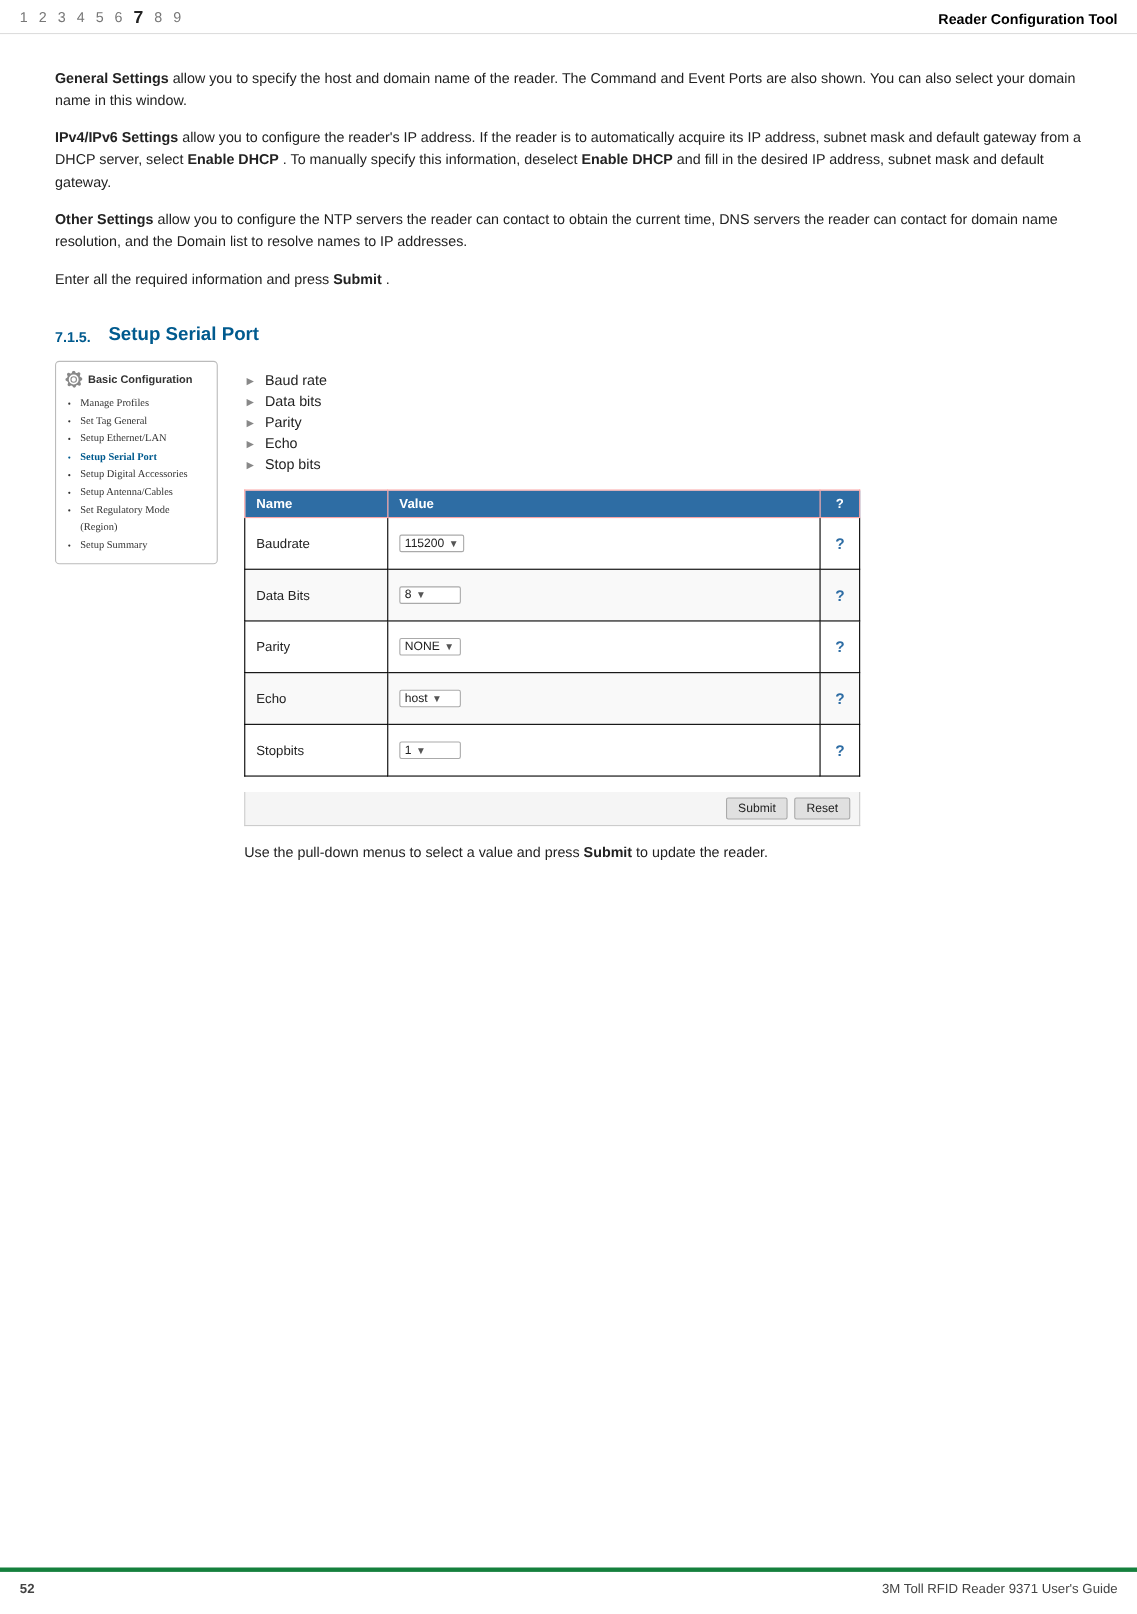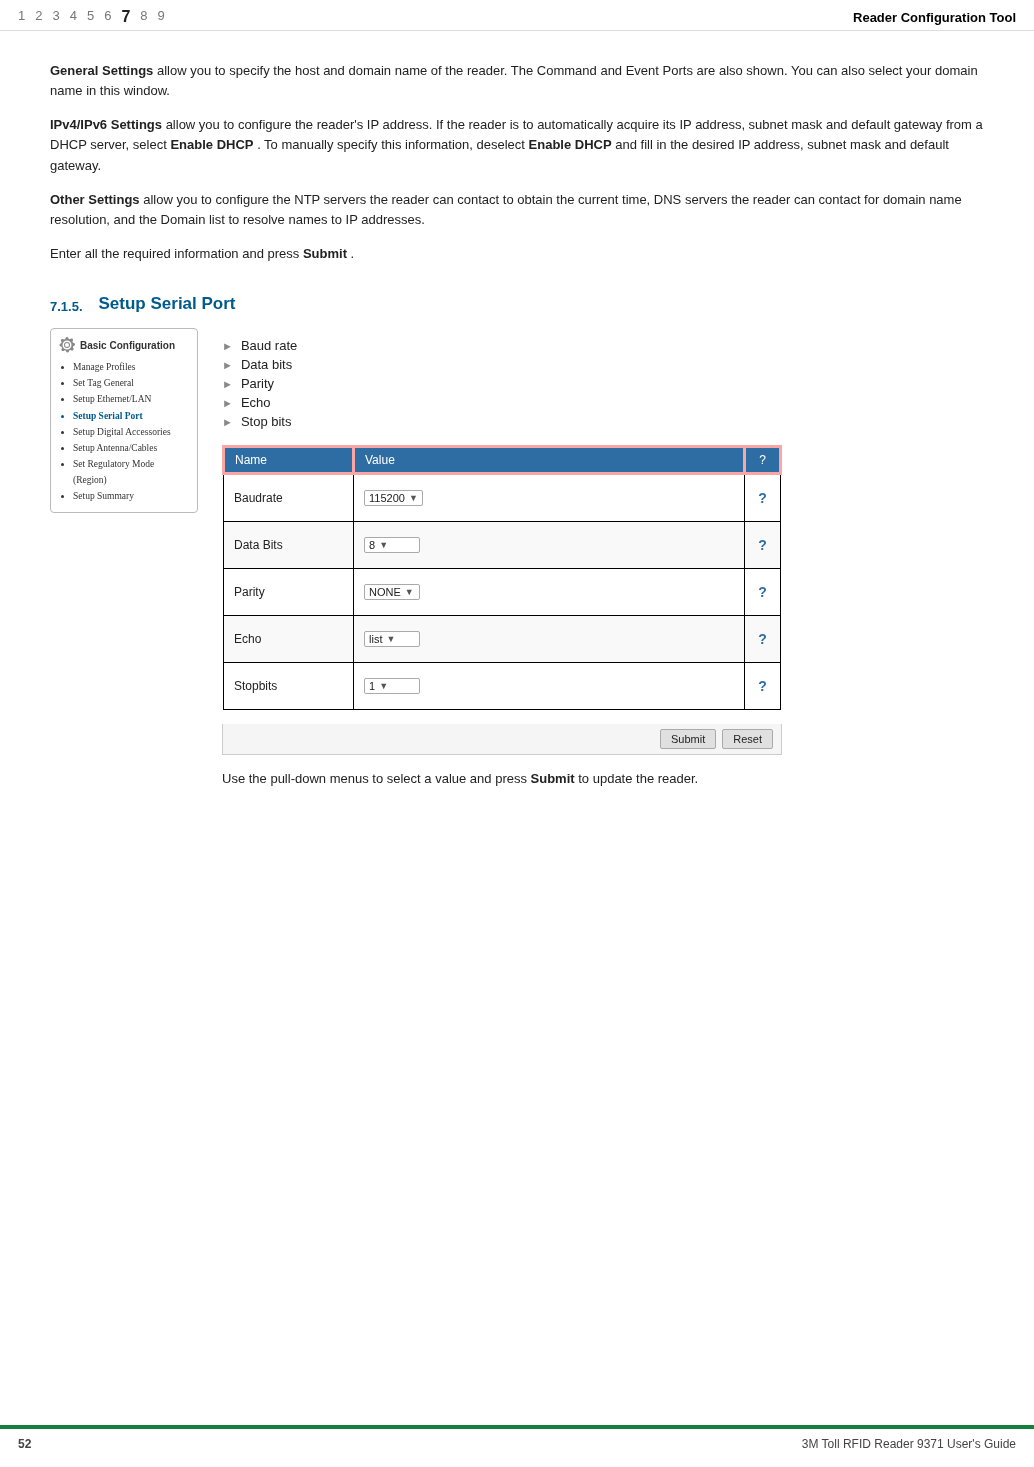--- a/index.html
+++ b/index.html
@@ -153,24 +153,24 @@
     .config-table {
       border-collapse: collapse;
       width: 100%;
       max-width: 560px;
       font-size: 12px;
       margin-bottom: 14px;
     }
     .config-table th {
       background: #2e6da4;
       color: #fff;
-      font-weight: normal;
+      font-weight: bold;
       padding: 5px 10px;
       text-align: left;
-      border: 3px solid #fca5a5;
+      border: 1px solid #fca5a5;
     }
     .config-table th.help-col {
       background: #2e6da4;
       width: 36px;
       text-align: center;
     }
     .config-table td {
       border: 1px solid #000000;
       padding: 15px 10px;
       background: #fff;
@@ -388,21 +388,21 @@
                 <span class="dropdown-arrow">▼</span>
               </span>
             </td>
             <td class="help-cell">?</td>
           </tr>
 
           <tr>
             <td class="name-cell">Echo</td>
             <td class="value-cell">
               <span class="fake-select">
-                <span>list</span>
+                <span>host</span>
                 <span class="dropdown-arrow">▼</span>
               </span>
             </td>
             <td class="help-cell">?</td>
           </tr>
 
           <tr>
             <td class="name-cell">Stopbits</td>
             <td class="value-cell">
               <span class="fake-select">

